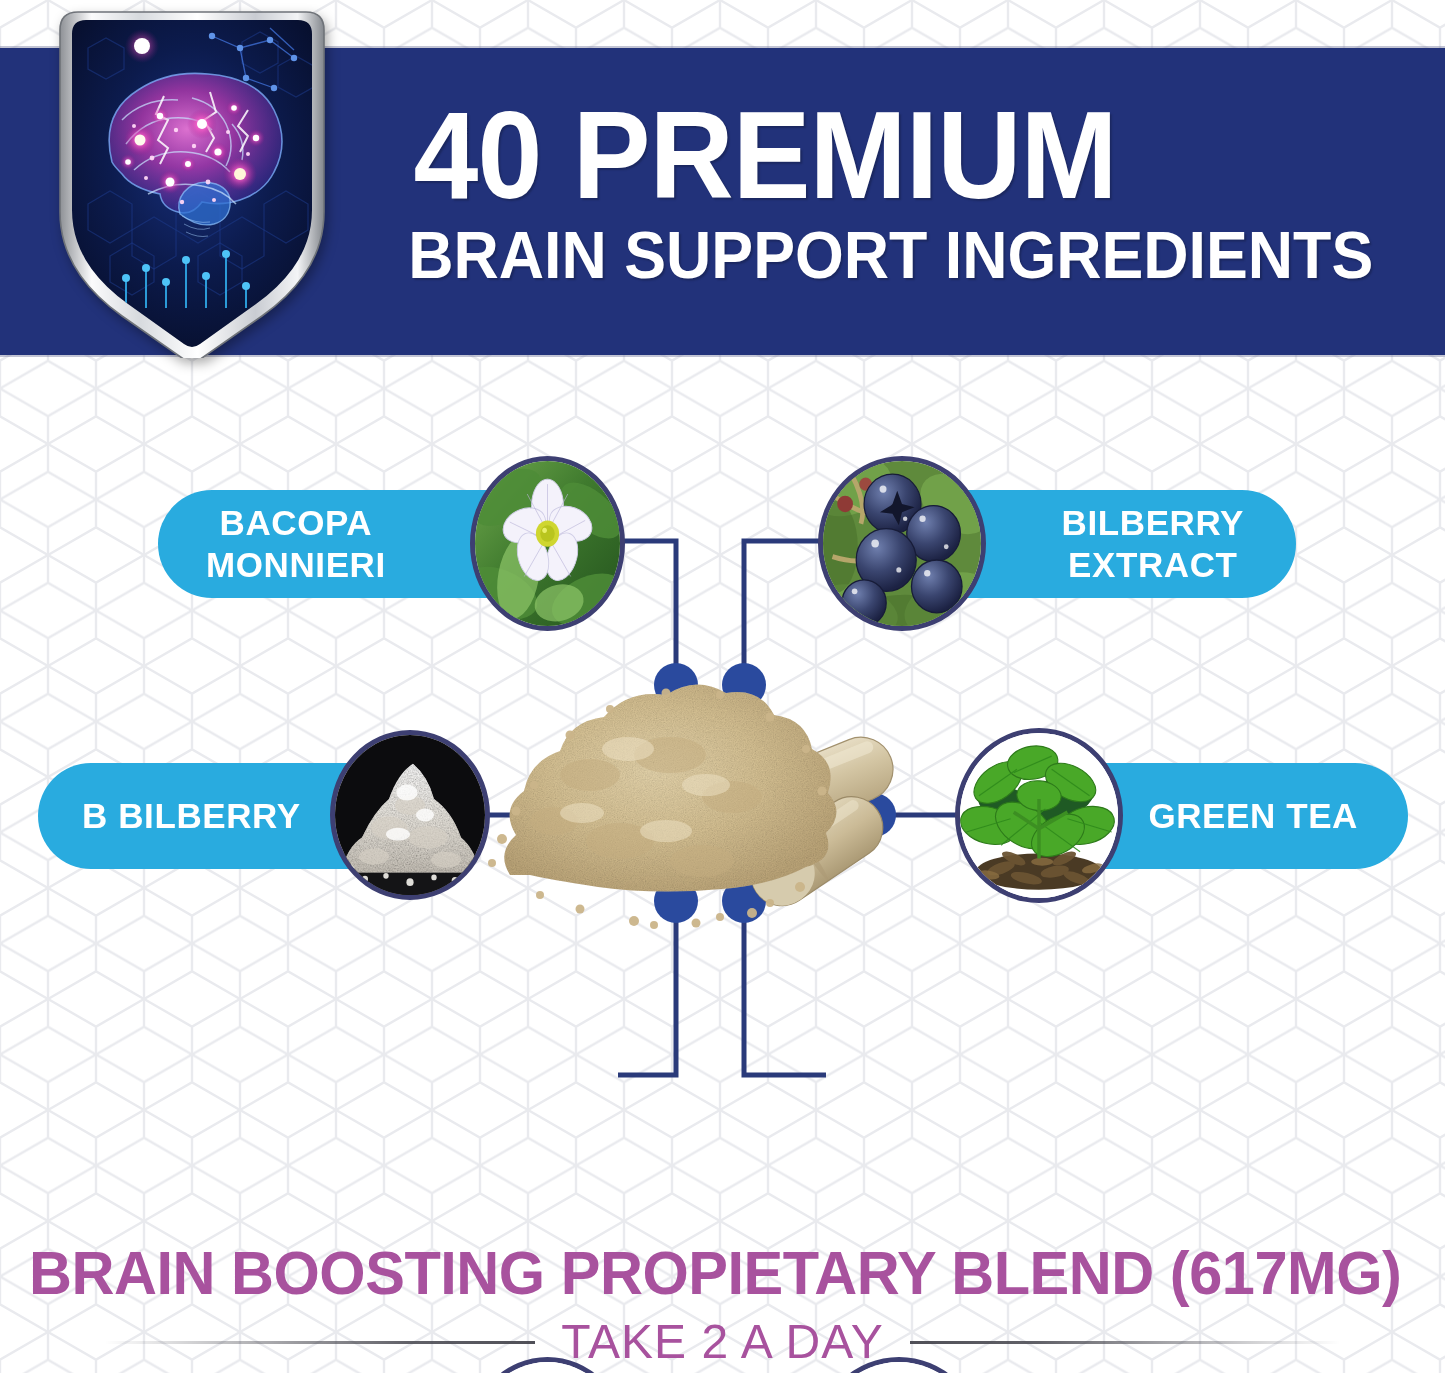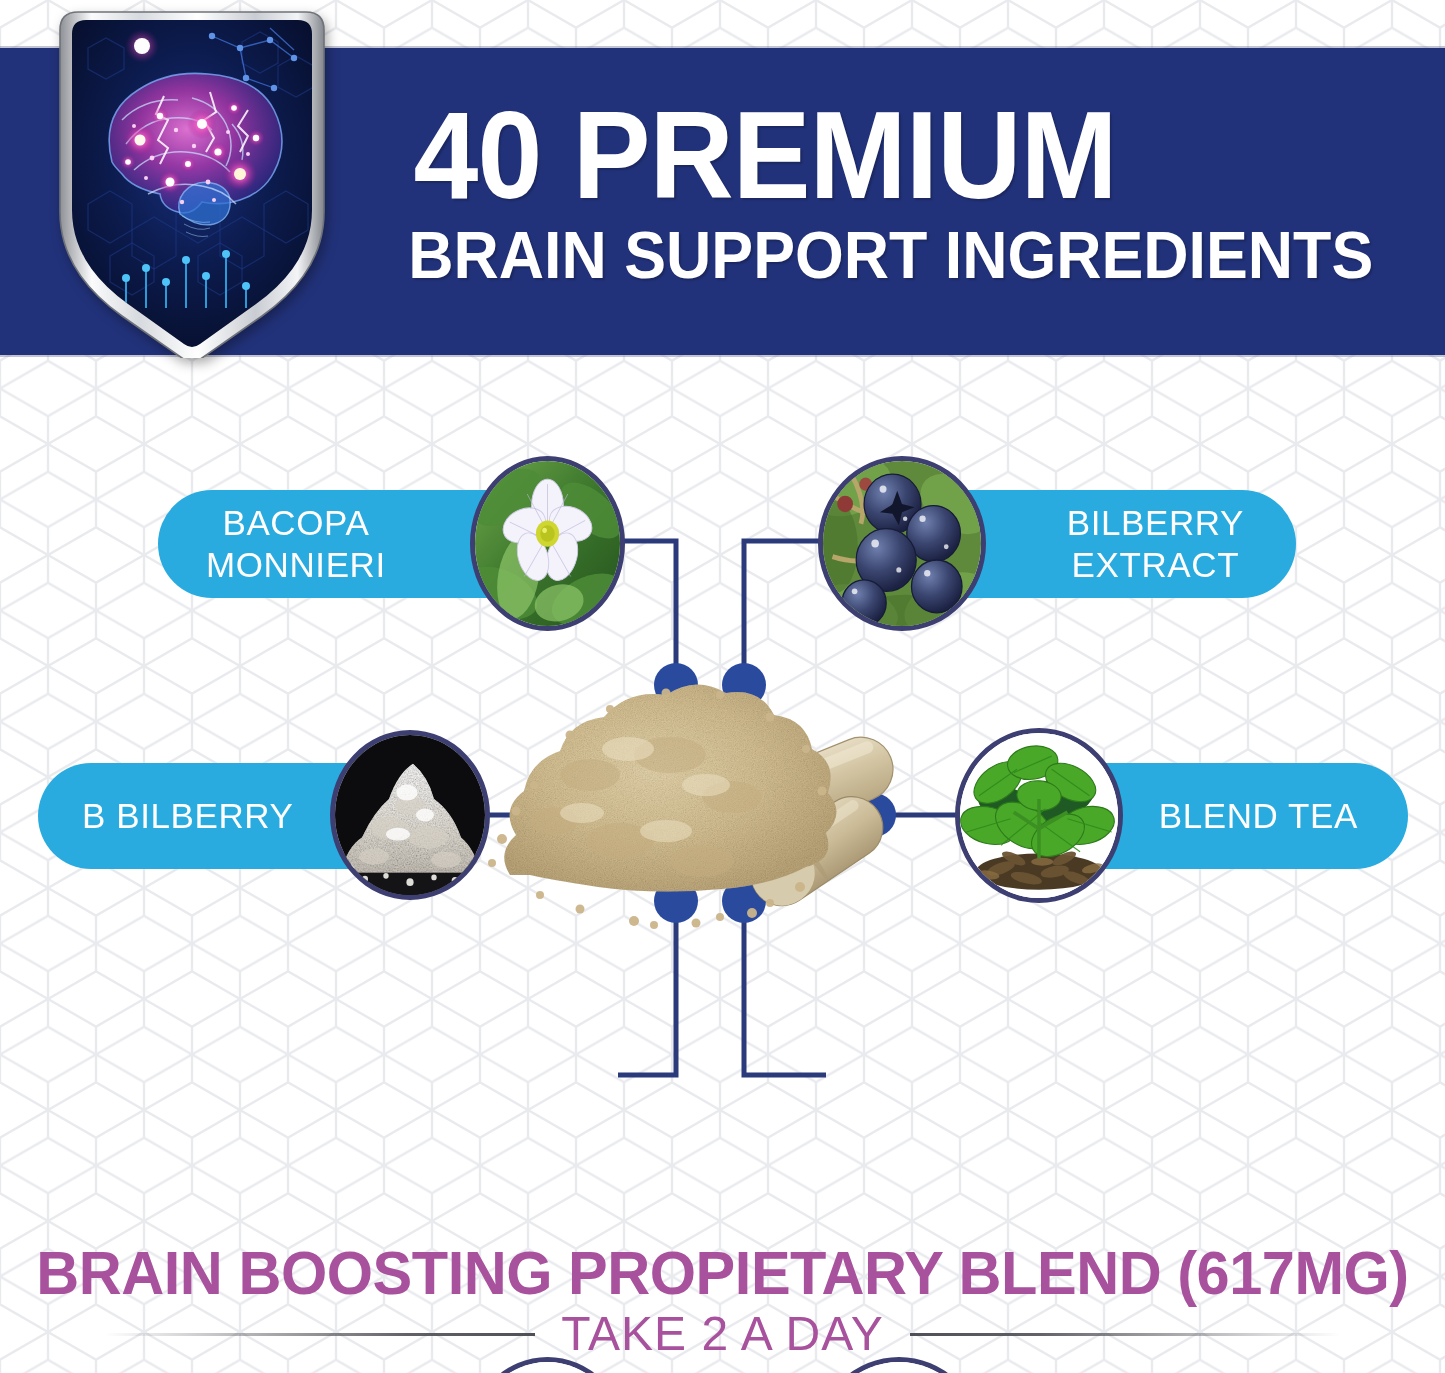--- a/index.html
+++ b/index.html
@@ -125,21 +125,21 @@
     background: #29abdf;
     border-radius: 60px;
     display: flex;
     align-items: center;
     z-index: 3;
     box-sizing: border-box;
   }
   .pill .pill-label {
     color: #ffffff;
     font-family: "Liberation Sans", sans-serif;
-    font-weight: normal;
+    font-weight: bold;
     font-size: 35px;
     line-height: 42px;
     letter-spacing: .6px;
     white-space: pre-line;
   }
   .pill.left { justify-content: flex-start; }
   .pill.right { justify-content: flex-end; }
   .pill.left .pill-label  { text-align: center; }
   .pill.right .pill-label { text-align: center; }
 
@@ -154,34 +154,34 @@
     box-sizing: border-box;
   }
 
   
   #footer {
     position: absolute;
     left: 0;
     top: 1240px;
     width: 1445px;
     z-index: 4;
-    text-align: center;
+    text-align: left;
   }
   #blend-title {
     font-family: "Liberation Sans Narrow", "Liberation Sans", sans-serif;
     font-size: 62px;
     line-height: 66px;
     font-weight: bold;
     color: #a8529e;
     letter-spacing: -0.5px;
     transform: scaleX(0.96);
     white-space: nowrap;
   }
   #dosage-row {
-    margin-top: 2px;
+    margin-top: 10px;
     display: flex;
     align-items: center;
     justify-content: center;
     gap: 26px;
   }
   #dosage-row .rule {
     height: 3px;
     width: 430px;
   }
   #dosage-row .rule.l {
@@ -636,21 +636,21 @@
       <ellipse cx="74" cy="78" rx="10" ry="5"></ellipse>
     </g>
     <g fill="#ffffff" opacity=".8">
       <ellipse cx="48" cy="36" rx="7" ry="5"></ellipse>
       <ellipse cx="42" cy="62" rx="8" ry="4"></ellipse>
       <ellipse cx="60" cy="50" rx="6" ry="4"></ellipse>
     </g>
   </svg>
 
   <div class="pill right" style="left:988px; top:408px; width:420px; height:106px; padding-right:50px; padding-left:140px;">
-    <span class="pill-label">BLEND TEA</span>
+    <span class="pill-label">GREEN TEA</span>
   </div>
   <svg class="thumb" style="left:955px; top:373px; width:168px; height:175px;" viewBox="0 0 100 100" preserveAspectRatio="none">
     <rect width="100" height="100" fill="#ffffff"></rect>
 
     <g fill="#4a3a24">
       <ellipse cx="50" cy="84" rx="40" ry="11"></ellipse>
     </g>
     <g fill="#6b5433" opacity=".95">
       <ellipse cx="26" cy="82" rx="9" ry="3.4" transform="rotate(-18 26 82)"></ellipse>
       <ellipse cx="42" cy="88" rx="10" ry="3.2" transform="rotate(12 42 88)"></ellipse>

